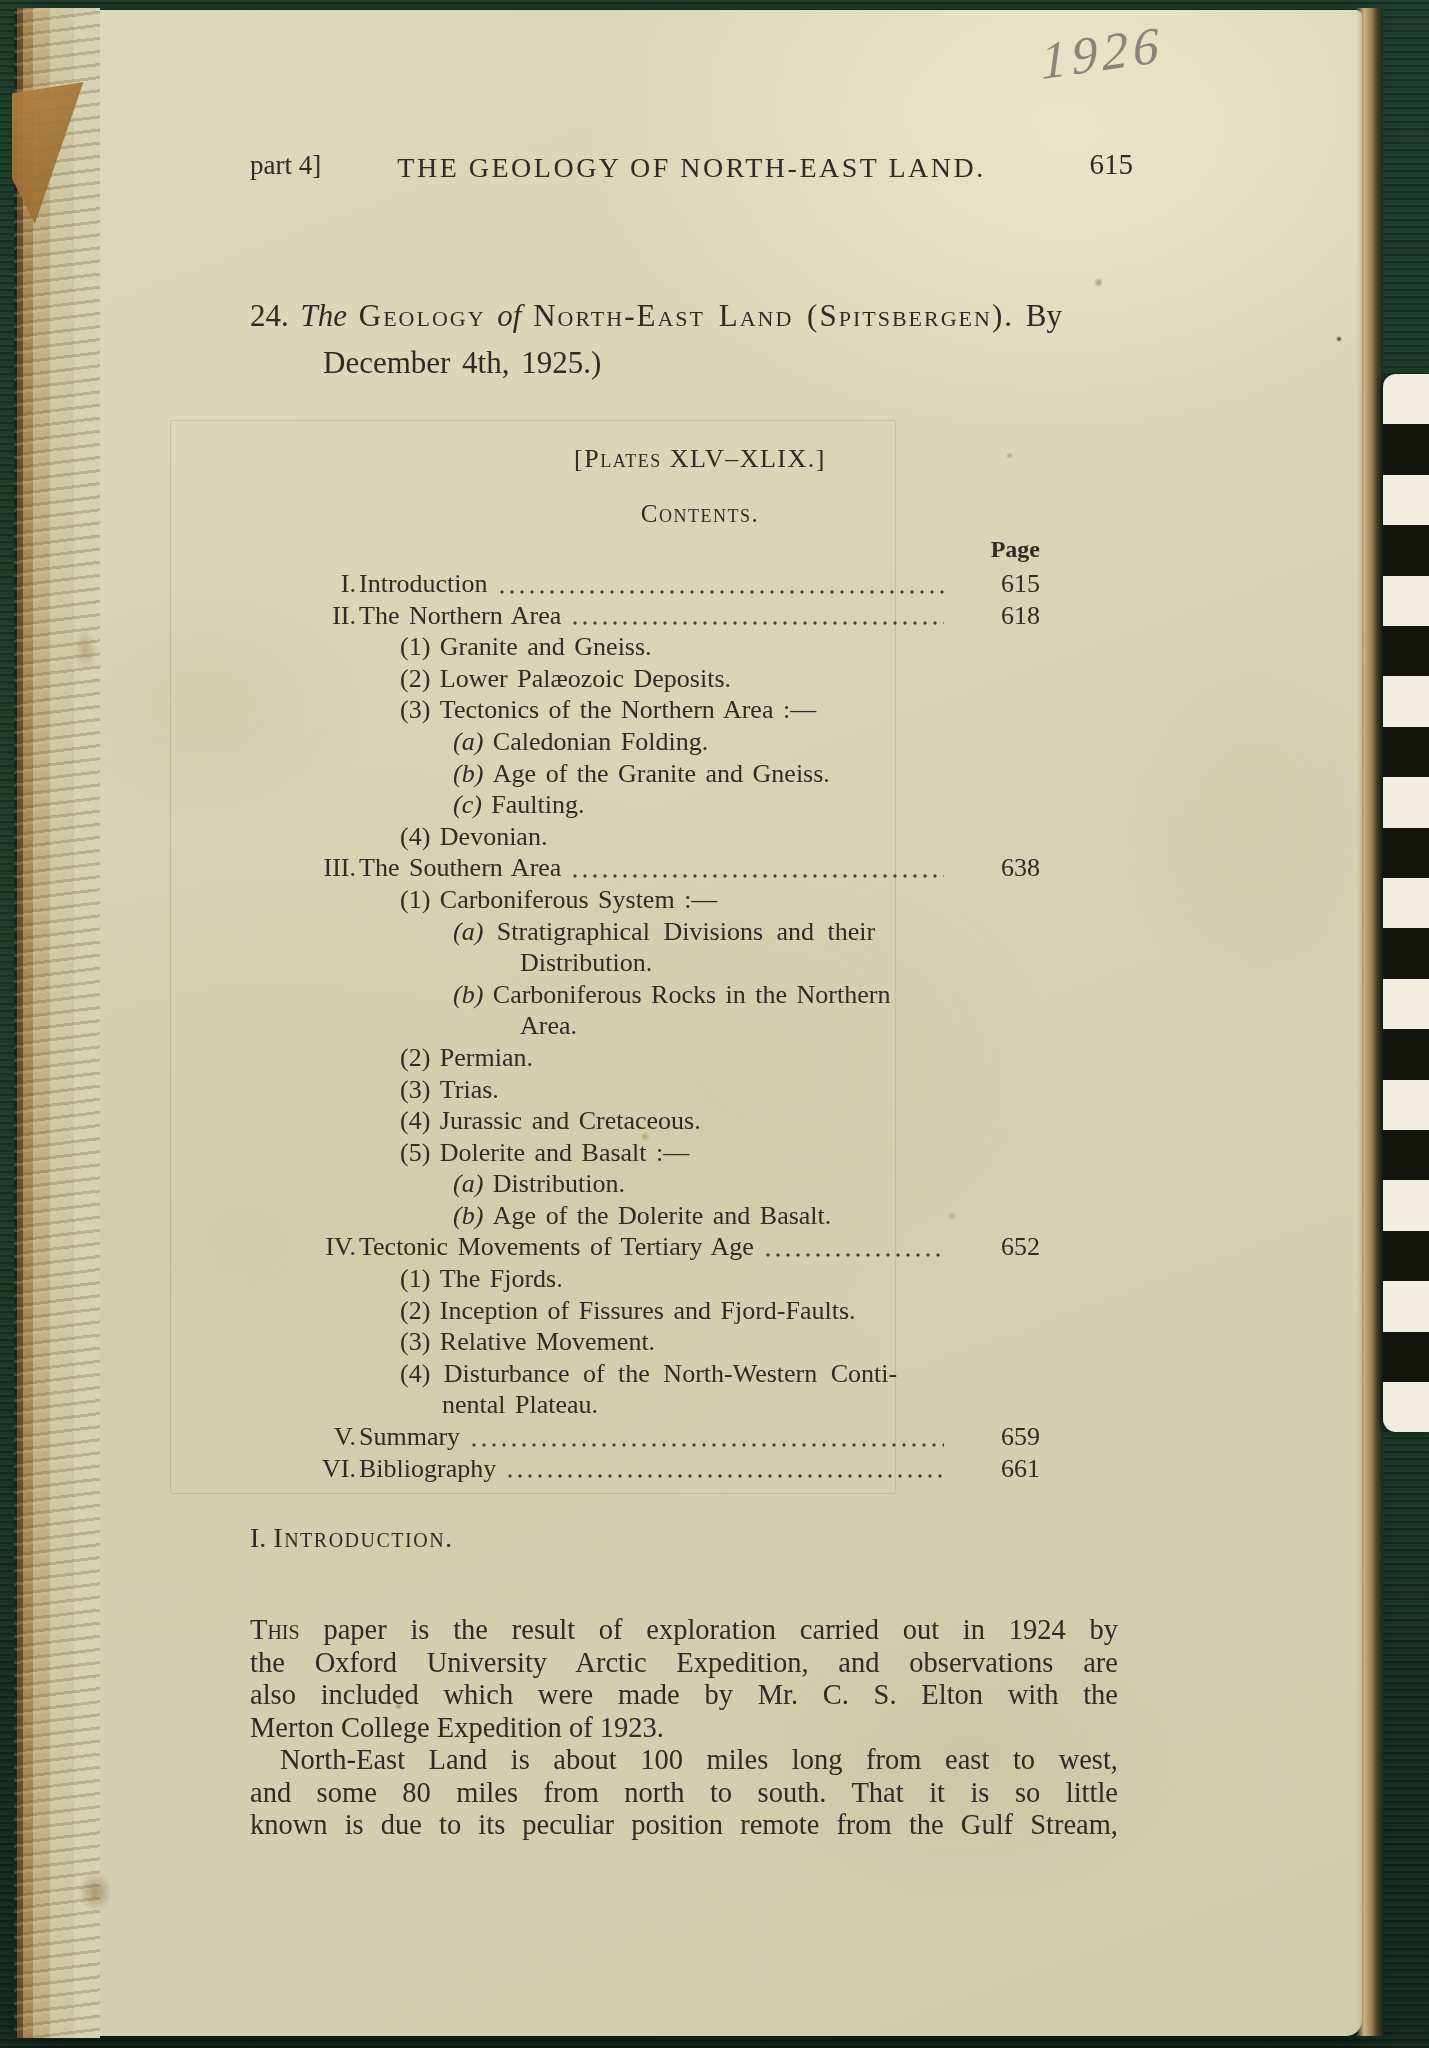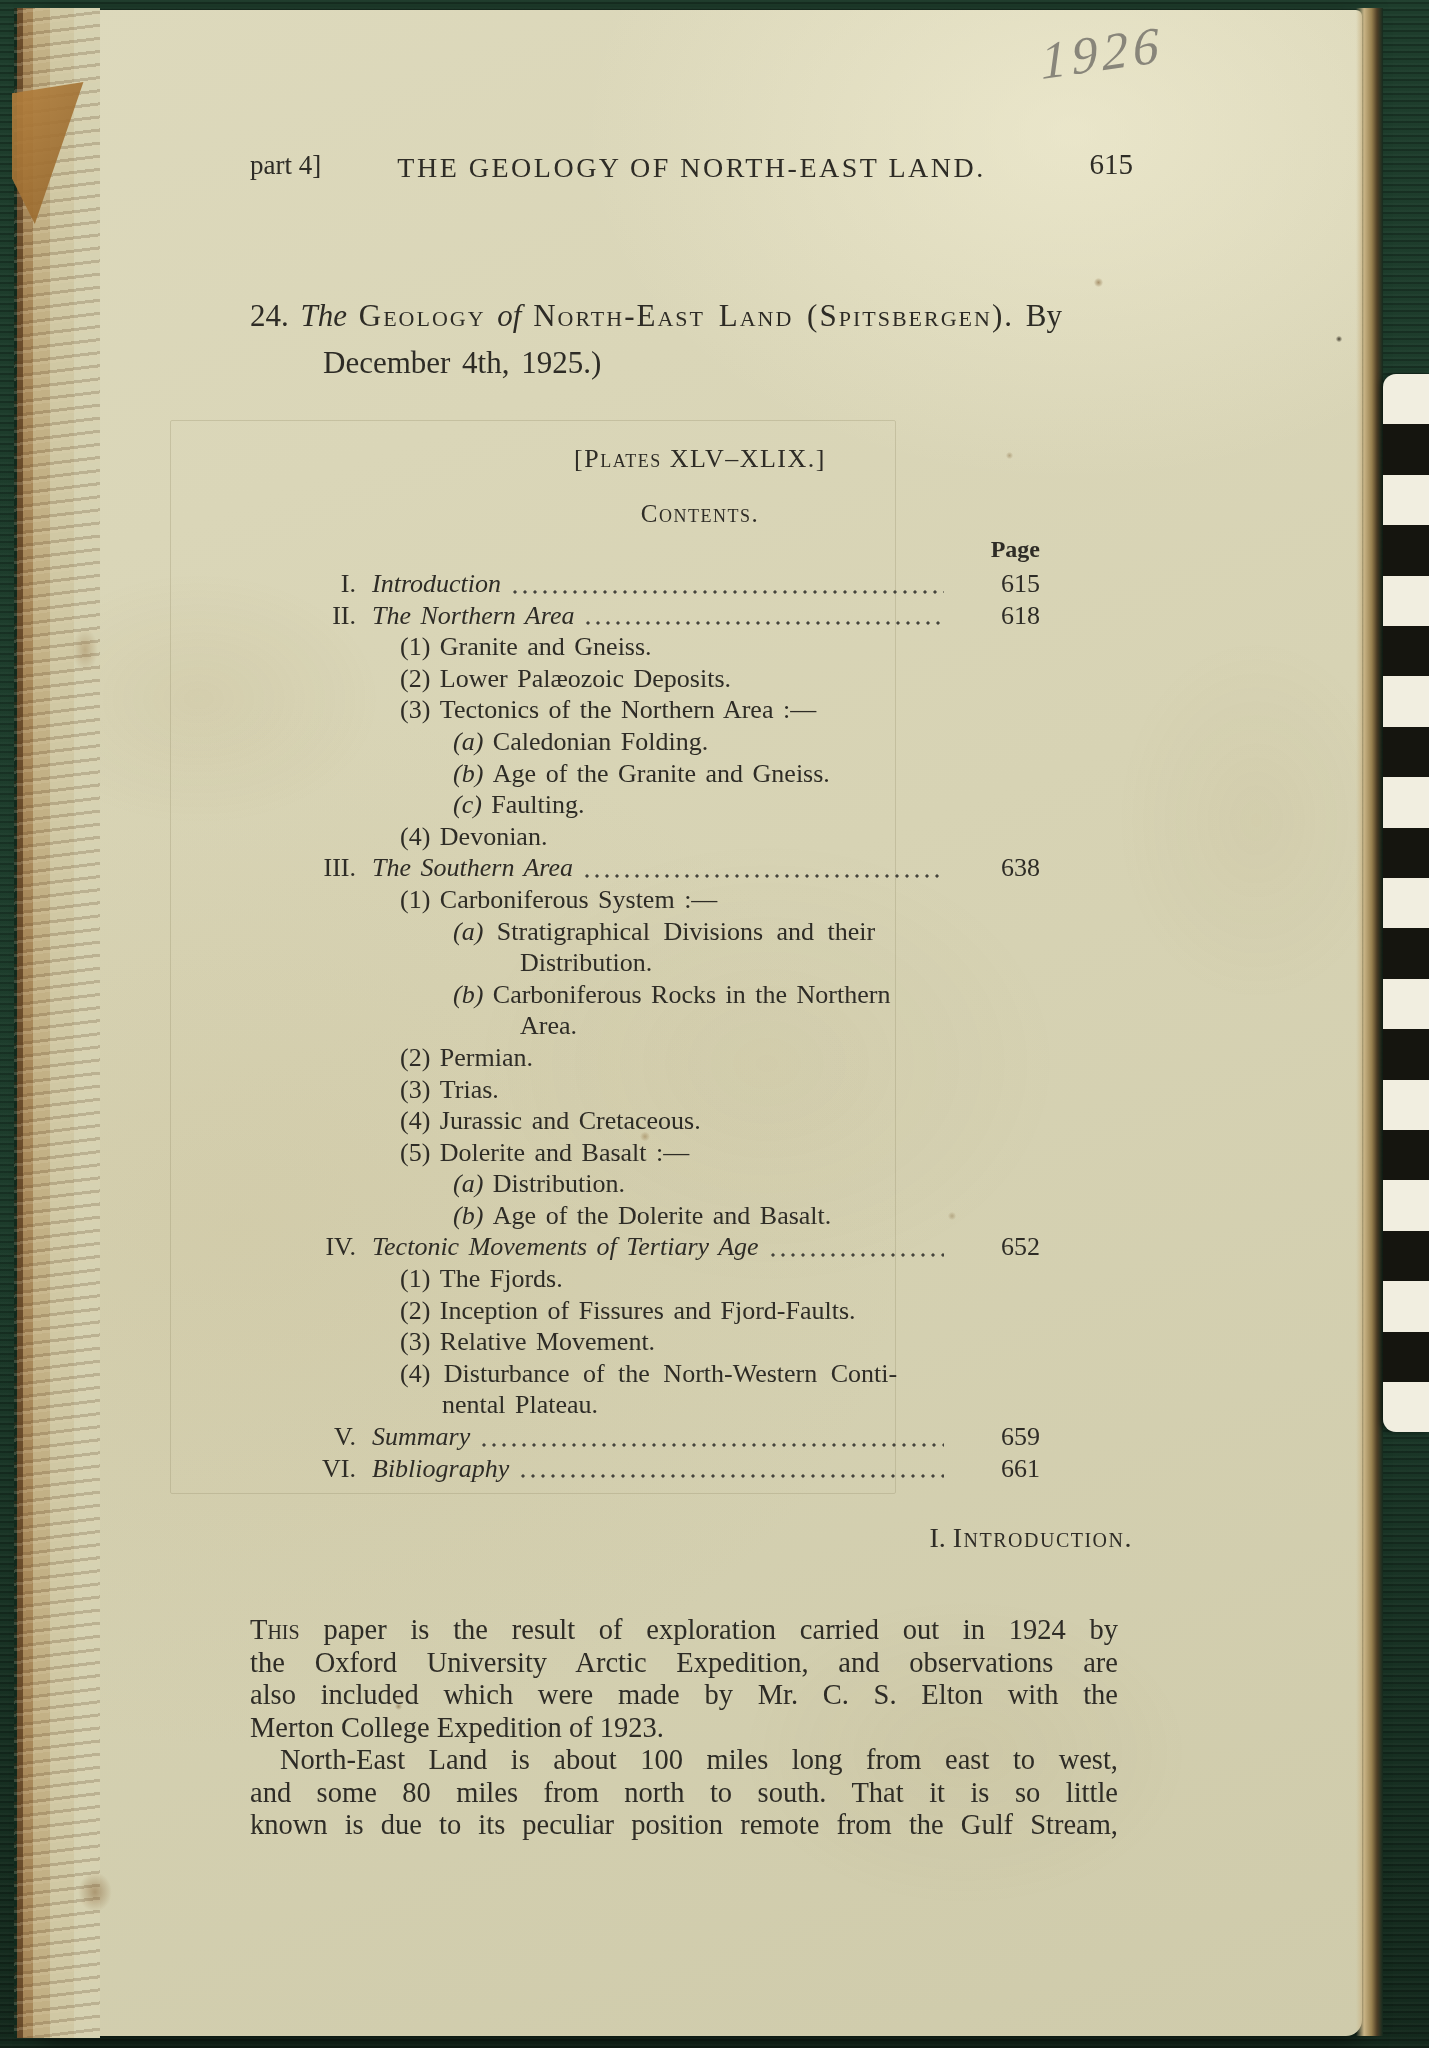--- a/index.html
+++ b/index.html
@@ -83,33 +83,33 @@
   .title-block .t-line{line-height:47px; word-spacing:4px;}
   .title-block .t-line:not(:first-child){padding-left:73px;}
   .title-block .s-sc{letter-spacing:2px;}
   .plates-line{left:250px; top:444px; width:900px; text-align:center; font-size:26px; font-variant:small-caps; letter-spacing:1.5px;}
   .contents-head{left:250px; top:500px; width:900px; text-align:center; font-size:25px; font-variant:small-caps; letter-spacing:1.5px;}
   .page-label{left:954px; top:536px; width:86px; text-align:right; font-size:24px;font-weight:bold;}
   .contents{left:300px; top:568px; width:740px; font-size:26px;}
   .c-row{display:flex; align-items:baseline; line-height:31.6px; word-spacing:3px;}
   .c-row.spread{word-spacing:7px;}
   .c-num{width:56px; text-align:right; flex:none;}
-  .c-text{margin-left:16px; flex:none;font-style:italic;}
+  .c-text{margin-left:3px; flex:none;}
   .c-dots{
     flex:1; height:4px; margin:0 10px 6px 12px; align-self:flex-end;
     background-image:radial-gradient(circle at 2px 2px, #45443c 1.4px, transparent 1.8px);
     background-size:10px 4px; background-repeat:repeat-x;
   }
   .c-page{width:86px; text-align:right; flex:none;}
   .row-num{padding-left:100px;}
   .row-alpha{padding-left:153px;}
   .row-num-cont{padding-left:142px;}
   .row-alpha-cont{padding-left:220px;}
   .row-alpha .c-pre{font-style:italic;}
-  .intro-head{left:233px; top:1522px; width:900px; text-align:right; font-size:28px;}
+  .intro-head{left:250px; top:1522px; width:900px; text-align:left; font-size:28px;}
   .intro-head .s-sc{letter-spacing:1.5px;}
   .body-text{left:250px; top:1614px; width:868px; font-size:28.5px;}
   .bline{line-height:32.5px;}
   .just{text-align:justify; text-align-last:justify;}
   .para.indent .bline:first-child{text-indent:30px;}
 </style>
 </head>
 <body>
 
 <div class="stage">

